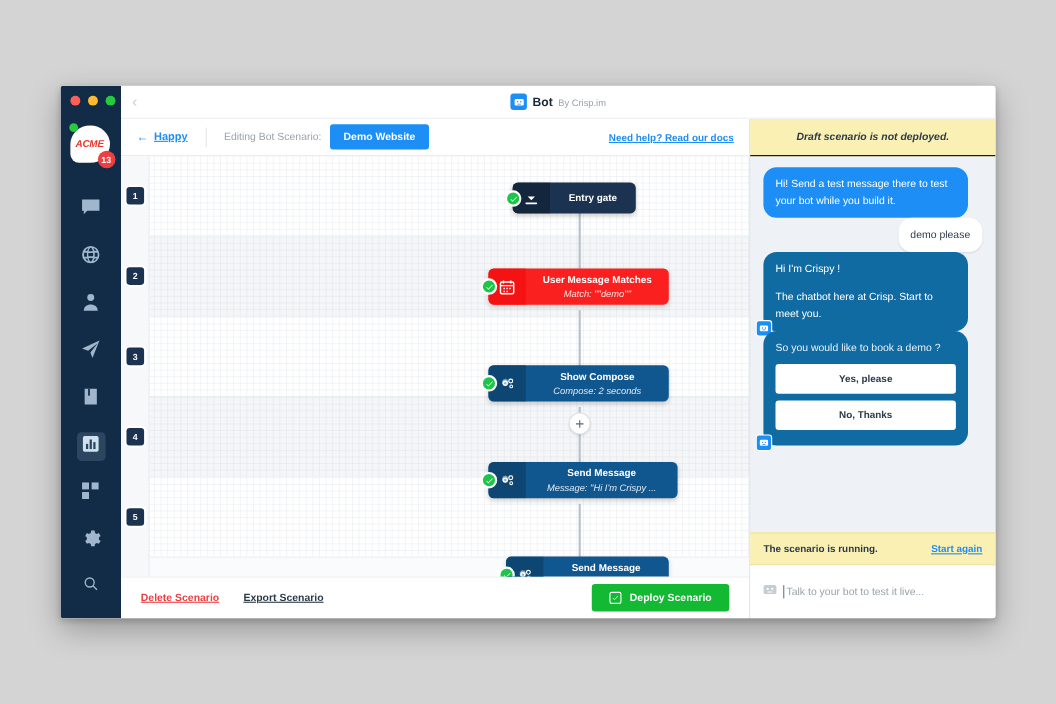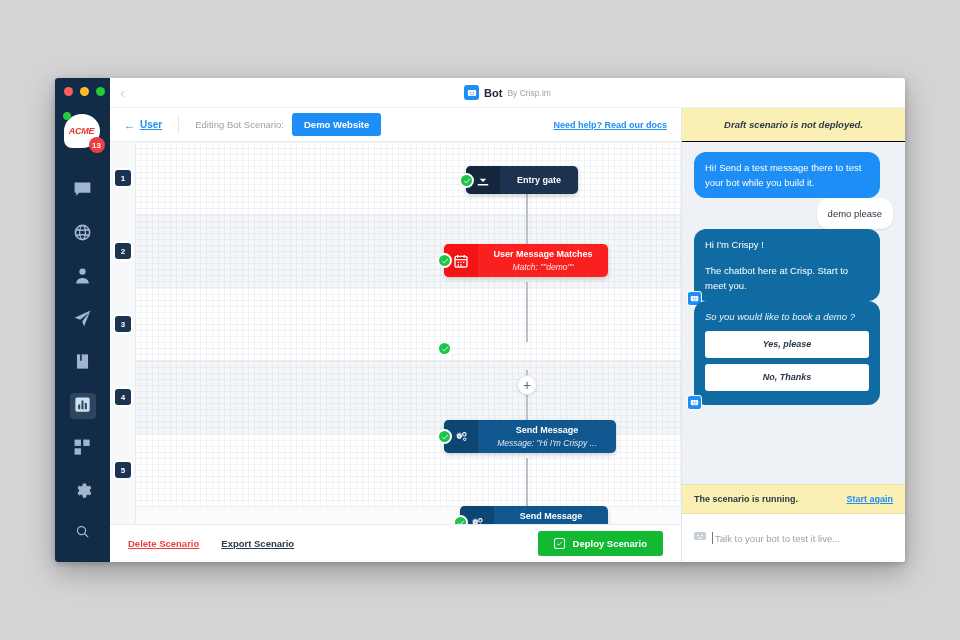--- a/index.html
+++ b/index.html
@@ -346,21 +346,21 @@
       </div>
     </div>
 
     <div class="body-row">
 
       <div class="editor">
 
         <div class="etb">
           <span class="back-link">
             <span class="arrow">←</span>
-            <span class="txt">User</span>
+            <span class="txt">Happy</span>
           </span>
           <span class="etb-div"></span>
           <span class="etb-label">Editing Bot Scenario:</span>
           <span class="chip">Demo Website</span>
           <span class="etb-spacer"></span>
           <span class="help-link">Need help? Read our docs</span>
         </div>
 
         <div class="canvas">
 
@@ -420,20 +420,34 @@
                 <span class="node-title">User Message Matches</span>
                 <span class="node-sub">Match: ""demo""</span>
               </div>
             </div>
             <span class="check" style="left:327px;top:111px;">
               <svg viewBox="0 0 24 24">
                   <path d="M9 16.2L4.8 12l-1.4 1.4L9 19 21 7l-1.4-1.4z"></path>
                 </svg>
             </span>
 
+            <div class="node blue" style="left:334px; top:190px; width:164px;">
+              <div class="node-ico">
+                <svg viewBox="0 0 24 24">
+                    <path d="M9.5 7.5a3.6 3.6 0 100 7.2 3.6 3.6 0 000-7.2zm0 2a1.6 1.6 0 110 3.2 1.6 1.6 0 010-3.2z"></path>
+                    <path d="M9.5 4.3l.8 1.6 1.8-.3.5 1.7 1.6.9-.8 1.6.8 1.6-1.6.9-.5 1.7-1.8-.3-.8 1.6-.8-1.6-1.8.3-.5-1.7-1.6-.9.8-1.6-.8-1.6 1.6-.9.5-1.7 1.8.3z" opacity=".55"></path>
+                    <circle cx="17" cy="8" r="2.6" fill="none" stroke="#fff" stroke-width="1.6"></circle>
+                    <circle cx="17.6" cy="15.4" r="1.9" fill="none" stroke="#fff" stroke-width="1.5"></circle>
+                  </svg>
+              </div>
+              <div class="node-body">
+                <span class="node-title">Show Compose</span>
+                <span class="node-sub">Compose: 2 seconds</span>
+              </div>
+            </div>
             <span class="check" style="left:327px;top:199px;">
               <svg viewBox="0 0 24 24">
                   <path d="M9 16.2L4.8 12l-1.4 1.4L9 19 21 7l-1.4-1.4z"></path>
                 </svg>
             </span>
 
             <span class="plus-btn" style="left:407px;top:233px;">+</span>
 
             <div class="node blue" style="left:334px; top:278px; width:172px;">
               <div class="node-ico">
@@ -516,21 +530,21 @@
                     <rect x="2" y="5" width="20" height="14" rx="3"></rect>
                     <circle cx="8.5" cy="11" r="1.7" fill="#1c8ef5"></circle>
                     <circle cx="15.5" cy="11" r="1.7" fill="#1c8ef5"></circle>
                     <rect x="8" y="15" width="8" height="1.7" rx=".85" fill="#1c8ef5"></rect>
                   </svg>
               </span>
             </div>
           </div>
 
           <div class="msg in">
-            <div class="bubble b-dark" style="width:218px;font-style:italic;">
+            <div class="bubble b-dark" style="width:218px;">
               <div class="pick-q">So you would like to book a demo ?</div>
               <div class="pick-opt">Yes, please</div>
               <div class="pick-opt">No, Thanks</div>
               <span class="bot-tag">
                 <svg viewBox="0 0 24 24">
                     <rect x="2" y="5" width="20" height="14" rx="3"></rect>
                     <circle cx="8.5" cy="11" r="1.7" fill="#1c8ef5"></circle>
                     <circle cx="15.5" cy="11" r="1.7" fill="#1c8ef5"></circle>
                     <rect x="8" y="15" width="8" height="1.7" rx=".85" fill="#1c8ef5"></rect>
                   </svg>

